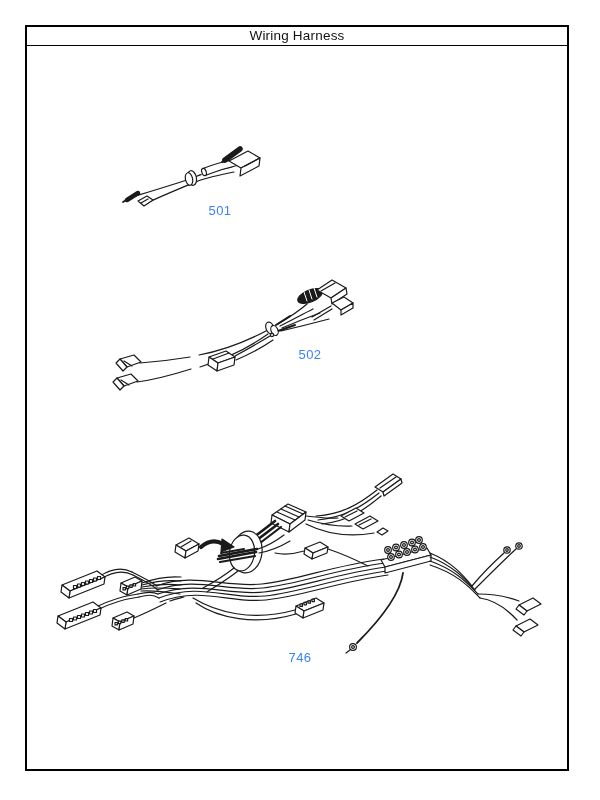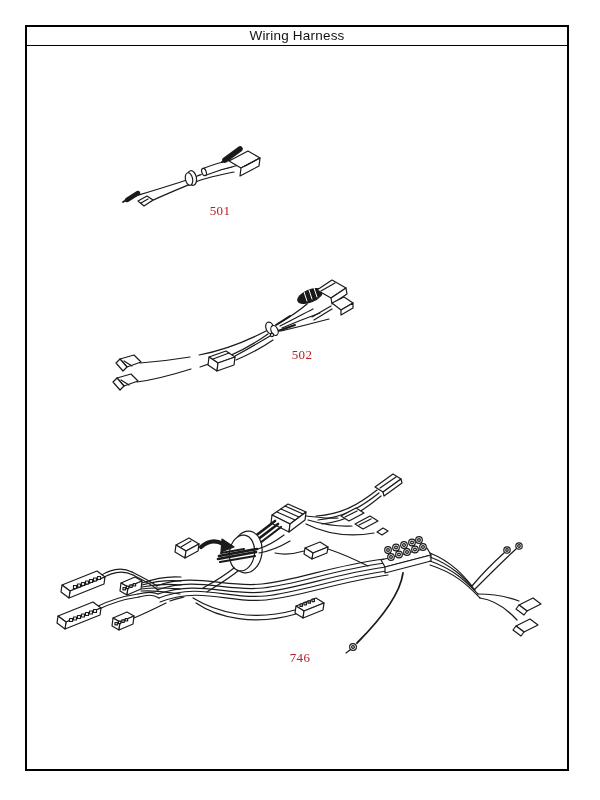--- a/index.html
+++ b/index.html
@@ -11,22 +11,22 @@
     position:absolute;left:25px;top:25px;width:544px;height:746px;
     border:2px solid #000;box-sizing:border-box;background:#fff;
   }
   .title-bar{
     position:absolute;left:0;top:0;width:100%;height:19px;
     border-bottom:1.5px solid #000;box-sizing:border-box;
     display:flex;align-items:center;justify-content:center;
   }
   .title-text{font-size:13.5px;line-height:1;letter-spacing:0.2px;color:#111;}
   .fig-label{
-    position:absolute;font-size:13px;letter-spacing:0.4px;color:#b91c1c;
-    width:44px;text-align:center;font-family:Liberation Serif, serif;
+    position:absolute;font-size:13px;letter-spacing:0.4px;color:#3b82f6;
+    width:44px;text-align:center;
   }
   svg{position:absolute;overflow:visible;}
   .ink{stroke:#1a1a1a;fill:none;stroke-width:1.2;stroke-linecap:round;stroke-linejoin:round;}
   .wh{fill:#ffffff;}
   .blk{fill:#1a1a1a;}
 </style>
 </head>
 <body>
 
 <div class="page">
@@ -140,21 +140,21 @@
       <g>
         <path d="M235,356 C248,349 260,342 270,336"></path>
         <path d="M236,360 C250,354 263,347 273,340"></path>
         <polygon class="wh" points="209,357 226,351 235,357 218,363"></polygon>
         <polygon class="wh" points="209,357 218,363 217,371 208,365"></polygon>
         <polygon class="wh" points="218,363 235,357 234,365 217,371"></polygon>
         <path d="M213,359 L229,353"></path>
       </g>
     </g>
   </svg>
-  <div class="fig-label" style="left:280px;top:347px">502</div>
+  <div class="fig-label" style="left:288px;top:347px">502</div>
 
   <svg style="left:48px;top:455px" width="512" height="215" viewBox="48 455 512 215">
     <g class="ink">
 
       <g>
         <path d="M377,490 C358,505 342,514 316,516"></path>
         <path d="M379,493 C360,508 344,517 318,520"></path>
         <path d="M381,496 C363,511 348,521 322,524"></path>
         <polygon class="wh" points="375,487 393,474 401,479 383,492"></polygon>
         <polygon class="wh" points="383,492 401,479 402,483 384,496"></polygon>

